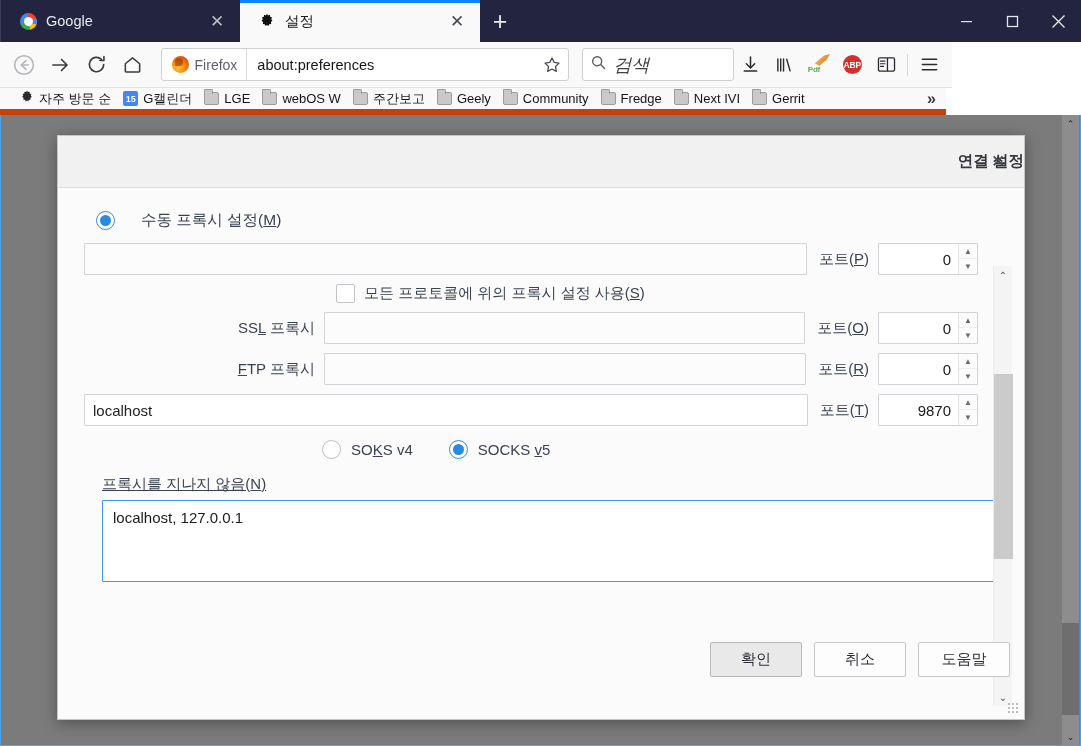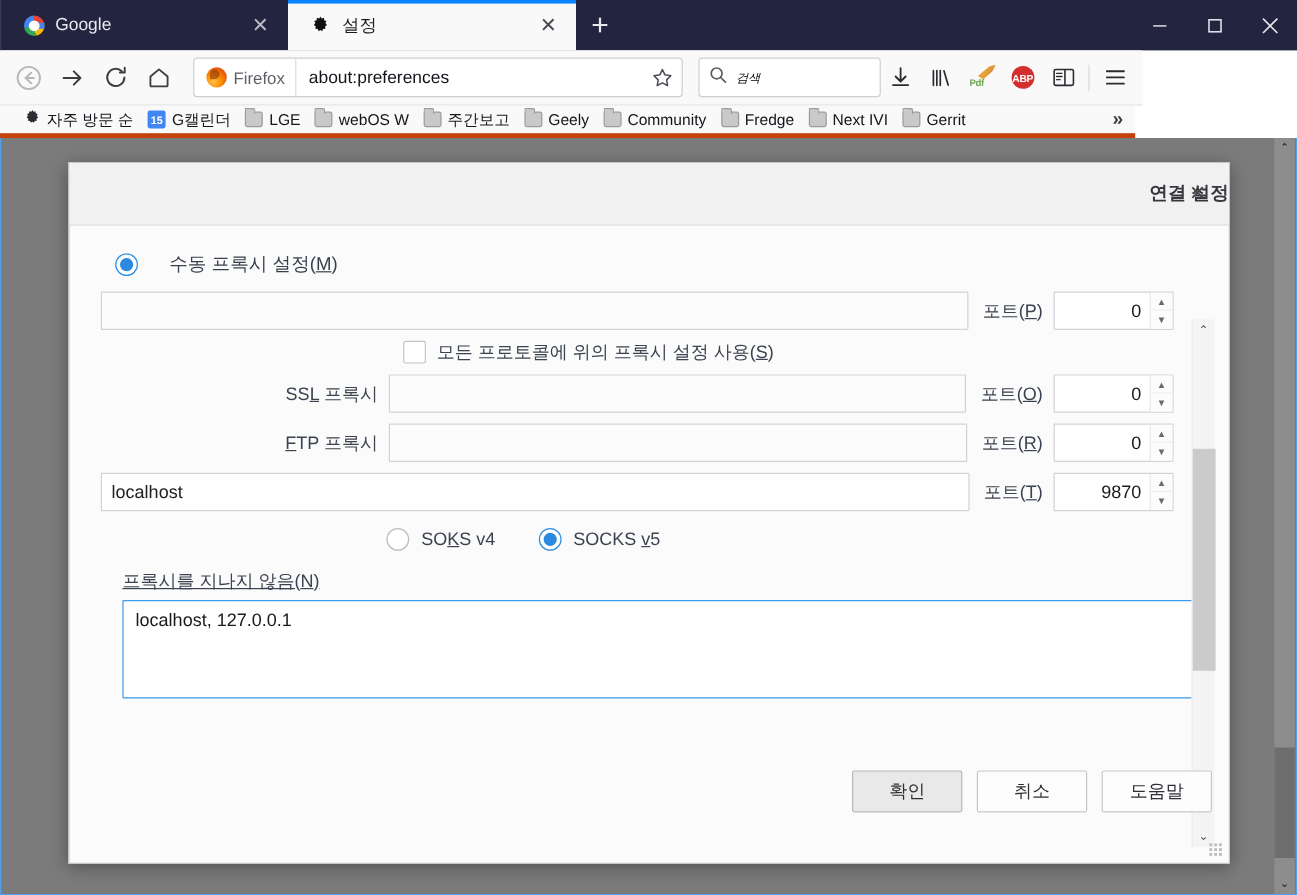--- a/index.html
+++ b/index.html
@@ -164,21 +164,21 @@
     width: 152px; height: 33px;
     margin-left: 13px;
     background: #fff;
     border: 1px solid #cfcfd3;
     border-radius: 3px;
     display: flex; align-items: center;
     padding: 0 8px;
     gap: 8px;
   }
   .searchbar-ph {
-    font-size: 10px; color: #000000; font-style: italic;
+    font-size: 18px; color: #404040; font-style: italic;
   }
 
   .toolspacer { flex: 1 1 auto; }
   .toolicon {
     width: 38px; height: 36px;
     display: flex; align-items: center; justify-content: center;
     color: #2b2b31;
   }
   .abp {
     width: 19px; height: 19px; border-radius: 50%;
@@ -203,21 +203,21 @@
   }
   .menubar-sep {
     width: 1px; height: 22px; background: #d7d7db; margin: 0 4px;
   }
 
   
   .bmbar {
     position: absolute; left: 0; top: 88px;
     width: 946px; height: 27px;
     background: #f9f9fa;
-    border-bottom: 4px solid #c2410c;
+    border-bottom: 6px solid #c2410c;
     display: flex; align-items: center;
     padding-left: 14px;
     overflow: hidden;
   }
   .bm {
     display: flex; align-items: center; gap: 5px;
     padding: 0 6px; height: 22px;
     font-size: 13px; color: #15141a;
     white-space: nowrap;
   }

